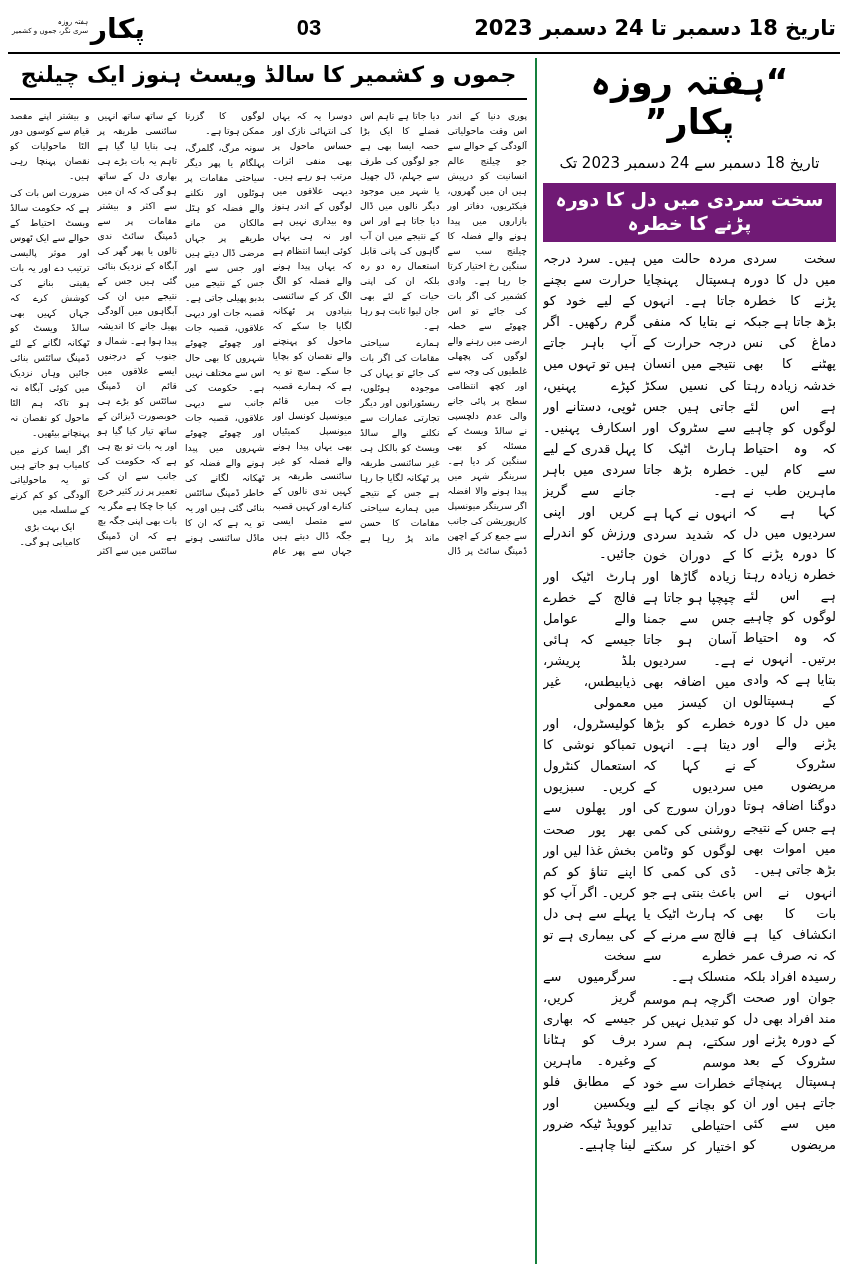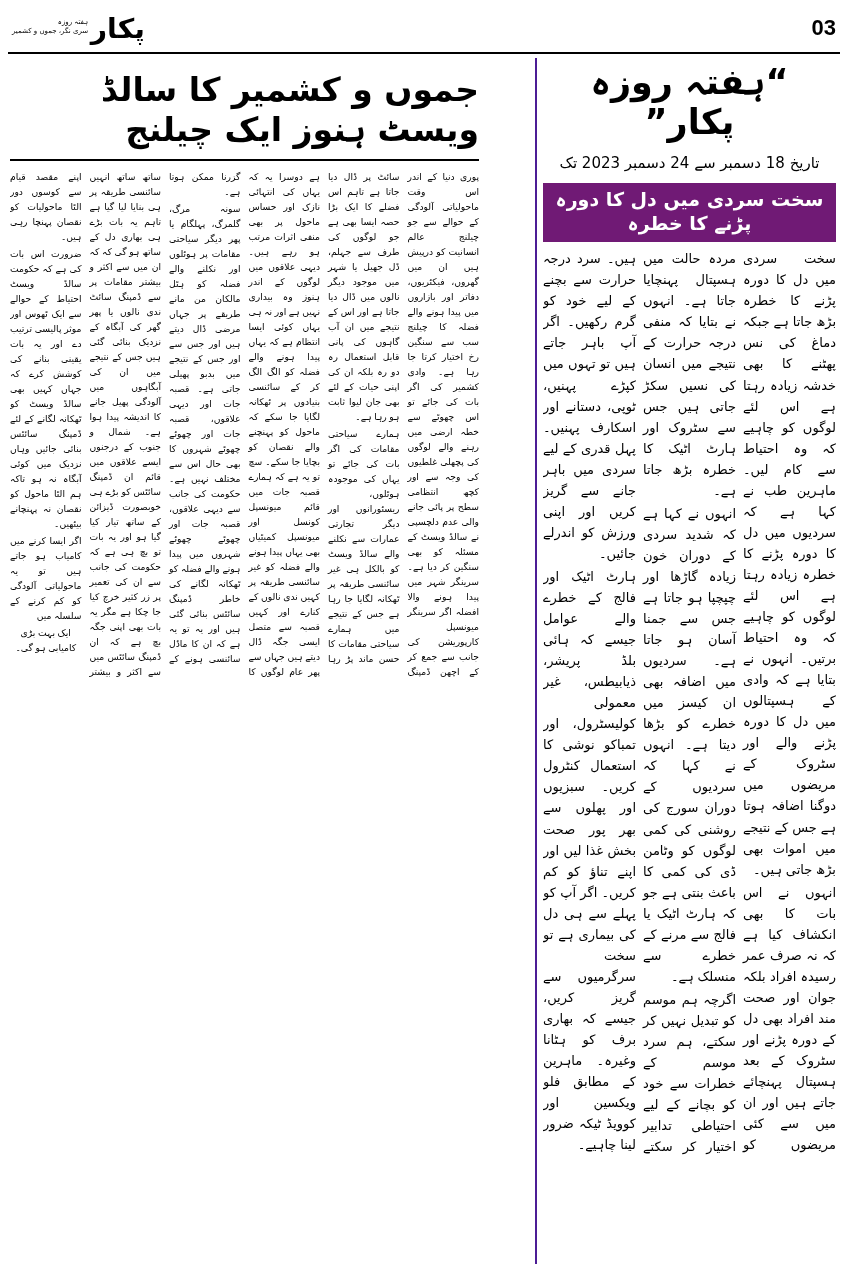--- a/index.html
+++ b/index.html
@@ -71,24 +71,23 @@
     display: flex;
     direction: rtl;
     height: 1206px;
   }
 
   
   .sidebar {
     width: 305px;
     flex: 0 0 305px;
     padding: 0 4px 0 6px;
-    border-left: 2px solid #4c1d95;
+    border-left: 2px solid #15803d;
     display: flex;
     flex-direction: column;
-    margin-left: 48px;
   }
   .main-col {
     flex: 1 1 auto;
     padding: 0 8px 0 2px;
     display: flex;
     flex-direction: column;
   }
 
   
   .sb-title {
@@ -126,24 +125,25 @@
     font-size: 13px;
     line-height: 1.62;
     height: 1010px;
     overflow: hidden;
     word-spacing: -0.3px;
   }
   .sb-columns p { margin: 0 0 2px 0; }
 
   
   .mc-title {
-    font-size: 33px;
+    text-align: center;
+    font-size: 22px;
     font-weight: bold;
     line-height: 1.2;
-    margin: 12px 0 2px 0;
+    margin: 4px 0 2px 0;
     letter-spacing: -1px;
   }
   .mc-rule {
     border-top: 2px solid #000;
     margin: 8px 0 8px 0;
   }
   .mc-columns {
     column-count: 6;
     column-gap: 8px;
     direction: rtl;
@@ -158,20 +158,21 @@
   .mc-columns .last-line { text-align: center; }
 
   .urdu { font-family: "DejaVu Sans", sans-serif; }
 </style>
 </head>
 <body>
 
 <div class="page">
 
   <div class="masthead">
+    <div class="masthead-date urdu">تاریخ 18 دسمبر تا 24 دسمبر 2023</div>
     <div class="masthead-page">03</div>
     <div class="logo-block">
       <div class="logo-main urdu">پکار</div>
       <div class="logo-sub">
         <span class="urdu">ہفتہ روزہ</span>
         <span class="urdu">سری نگر، جموں و کشمیر</span>
       </div>
     </div>
   </div>
 

